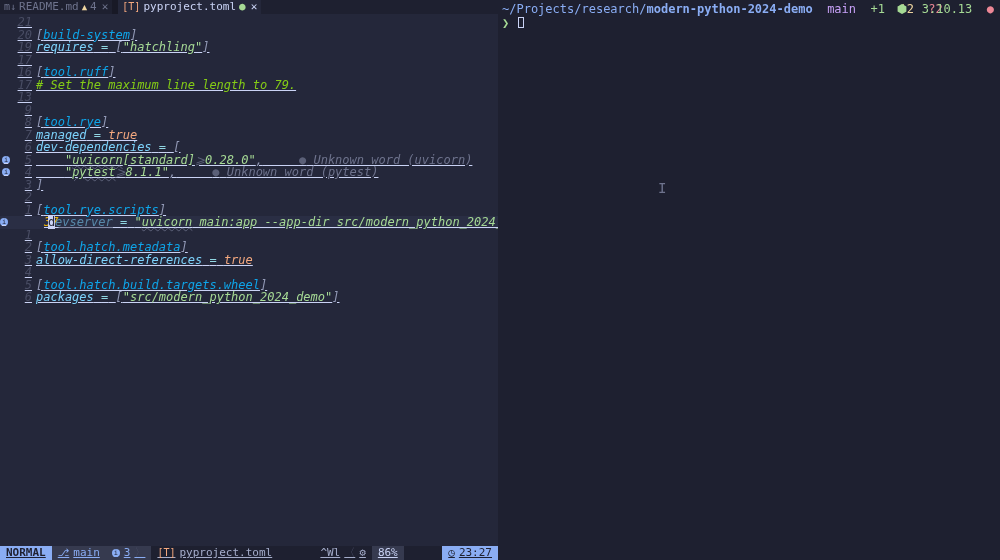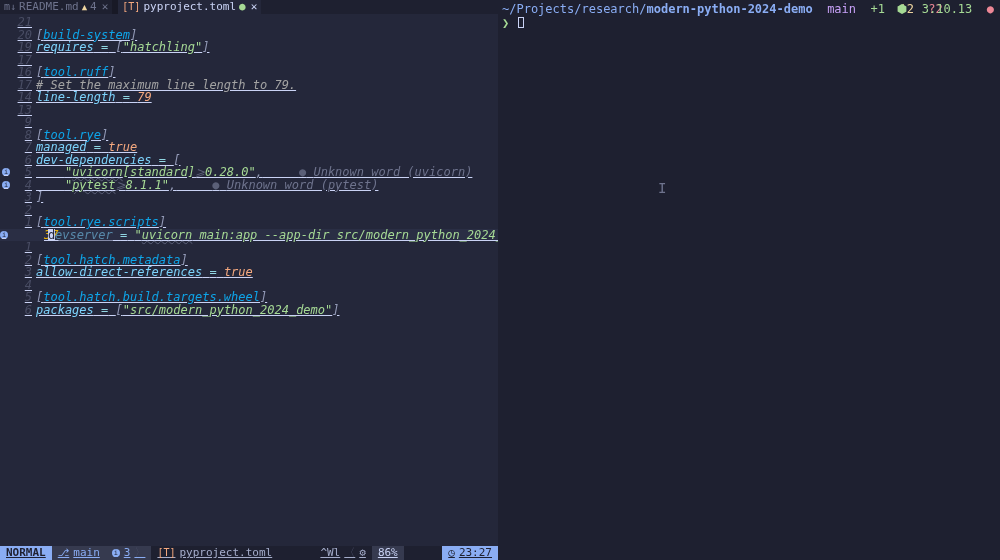--- a/index.html
+++ b/index.html
@@ -56,21 +56,21 @@
   .line { height: 12.5px; display: flex; }
   .sign { width: 12px; display: inline-flex; align-items: center; justify-content: center; }
   .num { width: 24px; display: inline-block; text-align: right; color: #494d64; padding-right: 4px; }
   .txt { flex: 1; white-space: pre; }
   .c-sec { color: #0ea5e9; }
   .c-key { color: #7dd3fc; }
   .c-op  { color: #91d7e3; }
   .c-str { color: #a6da95; }
   .c-num { color: #f5a97f; }
   .c-bool{ color: #f5a97f; }
-  .c-cmt { color: #a3a3a3; }
+  .c-cmt { color: #84cc16; }
   .c-br  { color: #939ab7; }
   .c-hint{ color: #6e738d; font-style: italic; }
   .bullet-hint { color: #5b6078; }
   .arrow-hint { color: #5b6078; }
   .underline { text-decoration: underline wavy #5b6078; text-decoration-thickness: 1px; }
   .cursor-line { background: #2a2e44; }
   .cursor-line .num { color: #eab308; padding-left: 36px; }
   .cursor-box { background: #cad3f5; color: #24273a; font-style: normal; display:inline-block; width:7px; }
   .sign-info {
     width: 8px; height: 8px; border-radius: 50%;
@@ -167,25 +167,20 @@
           <span class="num">16</span>
           <span class="txt"><span class="c-br">[</span><span class="c-sec">tool.ruff</span><span class="c-br">]</span></span>
         </div>
         <div class="line">
           <span class="sign"></span>
           <span class="num">17</span>
           <span class="txt"><span class="c-cmt"># Set the maximum line length to 79.</span></span>
         </div>
         <div class="line">
           <span class="sign"></span>
-          <span class="num">14</span>
-          <span class="txt"><span class="c-key">line-length</span> <span class="c-op">=</span> <span class="c-num">79</span></span>
-        </div>
-        <div class="line">
-          <span class="sign"></span>
           <span class="num">13</span>
           <span class="txt"></span>
         </div>
         <div class="line">
           <span class="sign"></span>
           <span class="num">9</span>
           <span class="txt"></span>
         </div>
         <div class="line">
           <span class="sign"></span>

